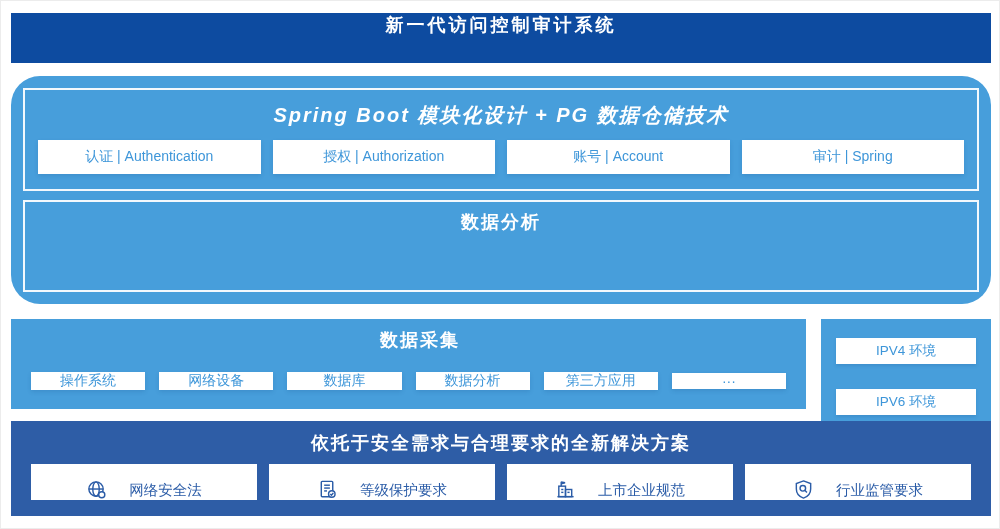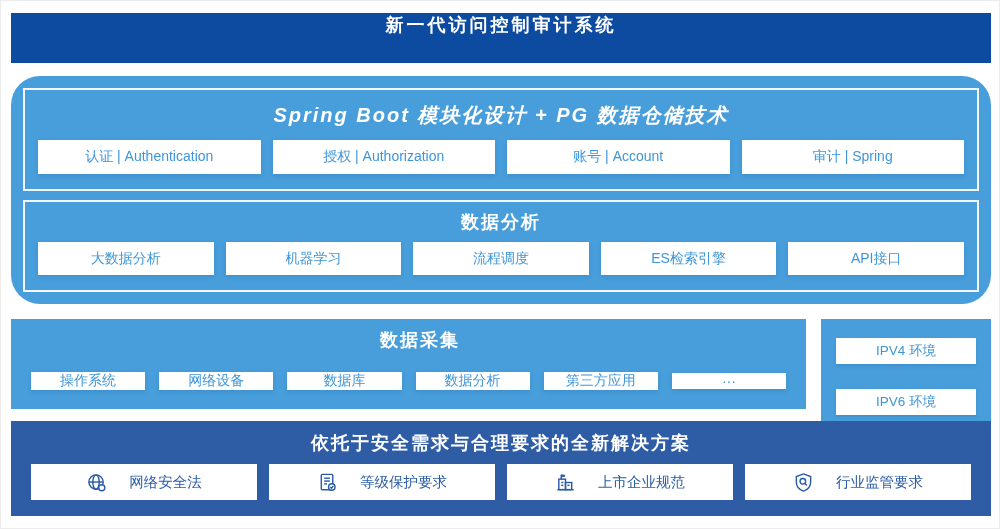--- a/index.html
+++ b/index.html
@@ -66,21 +66,21 @@
   .solution {
     position:absolute; left:10px; top:420px; width:980px; height:95px;
     background:#2e5da6; display:flex; flex-direction:column; box-sizing:border-box;
   }
   .solution-title {
     height:43px; display:flex; align-items:center; justify-content:center;
     color:#ffffff; font-size:18px; font-weight:bold; letter-spacing:2px;border-radius:12px;
   }
   .solution .row { height:36px; margin:0 20px; gap:12px; }
   .solution-box {
-    flex:1; background:#ffffff; display:flex; align-items:center; justify-content:center;
+    flex:1; background:#ffffff; display:flex; align-items:flex-end; justify-content:center;
     gap:22px; color:#2b5ca7; font-size:14.5px;
   }
   .solution-box .icon { display:flex; align-items:center; }
   .solution-box svg { display:block; }
 </style>
 </head>
 <body>
 
 <div class="canvas">
 
@@ -95,27 +95,20 @@
       <div class="row">
         <div class="module-box">认证 | Authentication</div>
         <div class="module-box">授权 | Authorization</div>
         <div class="module-box">账号 | Account</div>
         <div class="module-box">审计 | Spring</div>
       </div>
     </div>
 
     <div class="sub sub2">
       <div class="sub-title">数据分析</div>
-      <div class="row">
-        <div class="module-box">大数据分析</div>
-        <div class="module-box">机器学习</div>
-        <div class="module-box">流程调度</div>
-        <div class="module-box">ES检索引擎</div>
-        <div class="module-box">API接口</div>
-      </div>
     </div>
 
   </div>
 
   <div class="collect">
     <div class="collect-title">数据采集</div>
     <div class="row">
       <div class="module-box">操作系统</div>
       <div class="module-box">网络设备</div>
       <div class="module-box">数据库</div>

